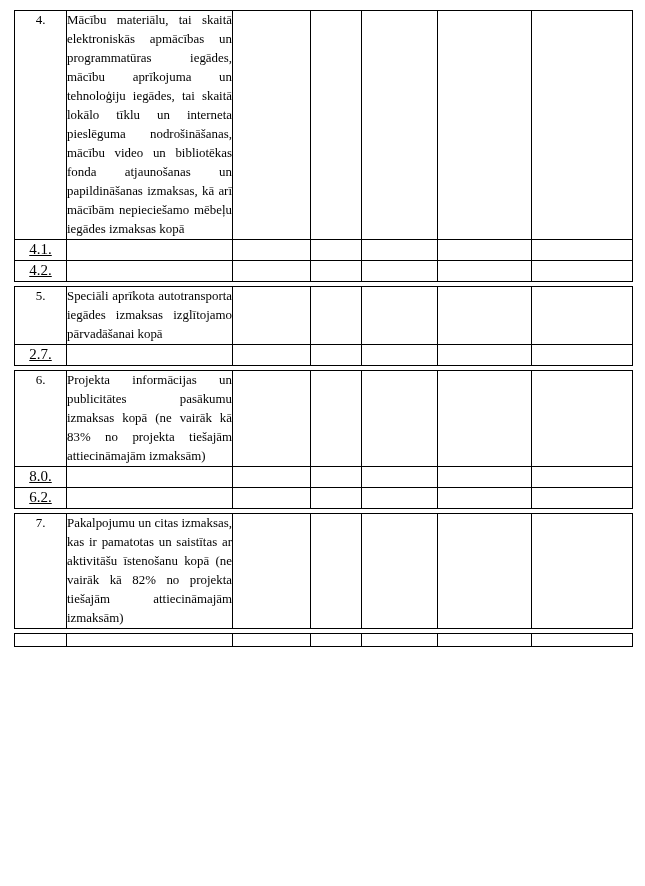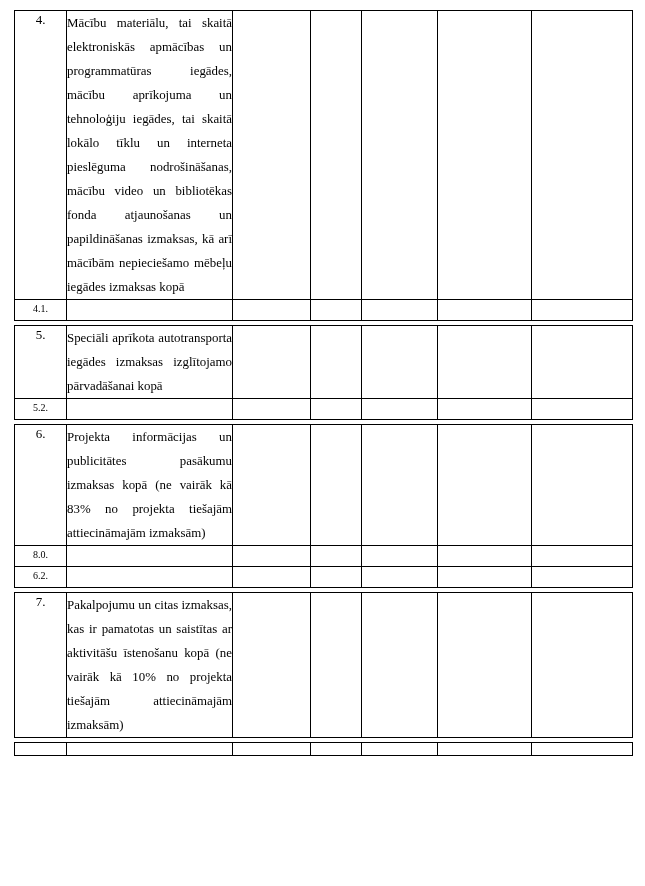--- a/index.html
+++ b/index.html
@@ -28,25 +28,25 @@
   }
   td.num {
     text-align: center;
     vertical-align: bottom;
     font-size: 13px;
     padding: 0 3px 1px 0;
     line-height: 18px;
   }
   td.desc {
     font-size: 12.9px;
-    line-height: 24px;
+    line-height: 19px;
     text-align: justify;
     padding: 1px 2px 2px 3px;
   }
-  tr.sub td { height: 21px; font-size: 10px; }
+  tr.sub td { height: 21px; font-size: 15px; text-decoration: underline; }
   tr.partial td { height: 13px; }
 </style>
 </head>
 <body>
 
 <div class="page">
 
   <table class="grid">
     <colgroup>
       <col style="width:52px">
@@ -69,20 +69,29 @@
     </tr>
     <tr class="sub">
       <td class="num">4.1.</td>
       <td class="desc"></td>
       <td></td>
       <td></td>
       <td></td>
       <td></td>
       <td></td>
     </tr>
+    <tr class="sub">
+      <td class="num">4.2.</td>
+      <td class="desc"></td>
+      <td></td>
+      <td></td>
+      <td></td>
+      <td></td>
+      <td></td>
+    </tr>
   </tbody>
     </table>
 
   <table class="grid">
     <colgroup>
       <col style="width:52px">
         <col style="width:166px">
         <col style="width:78px">
       <col style="width:51px">
         <col style="width:76px">
@@ -93,21 +102,21 @@
         <tr class="main">
       <td class="num">5.</td>
       <td class="desc">Speciāli aprīkota autotransporta iegādes izmaksas izglītojamo pārvadāšanai kopā</td>
       <td></td>
       <td></td>
       <td></td>
       <td></td>
       <td></td>
     </tr>
     <tr class="sub">
-      <td class="num">5.2.</td>
+      <td class="num">2.7.</td>
       <td class="desc"></td>
       <td></td>
       <td></td>
       <td></td>
       <td></td>
       <td></td>
     </tr>
   </tbody>
     </table>
 
@@ -158,21 +167,21 @@
         <col style="width:166px">
         <col style="width:78px">
       <col style="width:51px">
         <col style="width:76px">
         <col style="width:94px">
         <col style="width:101px">
     </colgroup>
     <tbody>
         <tr class="main">
       <td class="num">7.</td>
-      <td class="desc">Pakalpojumu un citas izmaksas, kas ir pamatotas un saistītas ar aktivitāšu īstenošanu kopā (ne vairāk kā 10% no projekta tiešajām attiecināmajām izmaksām)</td>
+      <td class="desc">Pakalpojumu un citas izmaksas, kas ir pamatotas un saistītas ar aktivitāšu īstenošanu kopā (ne vairāk kā 82% no projekta tiešajām attiecināmajām izmaksām)</td>
       <td></td>
       <td></td>
       <td></td>
       <td></td>
       <td></td>
     </tr>
   </tbody>
     </table>
 
   <table class="grid">

